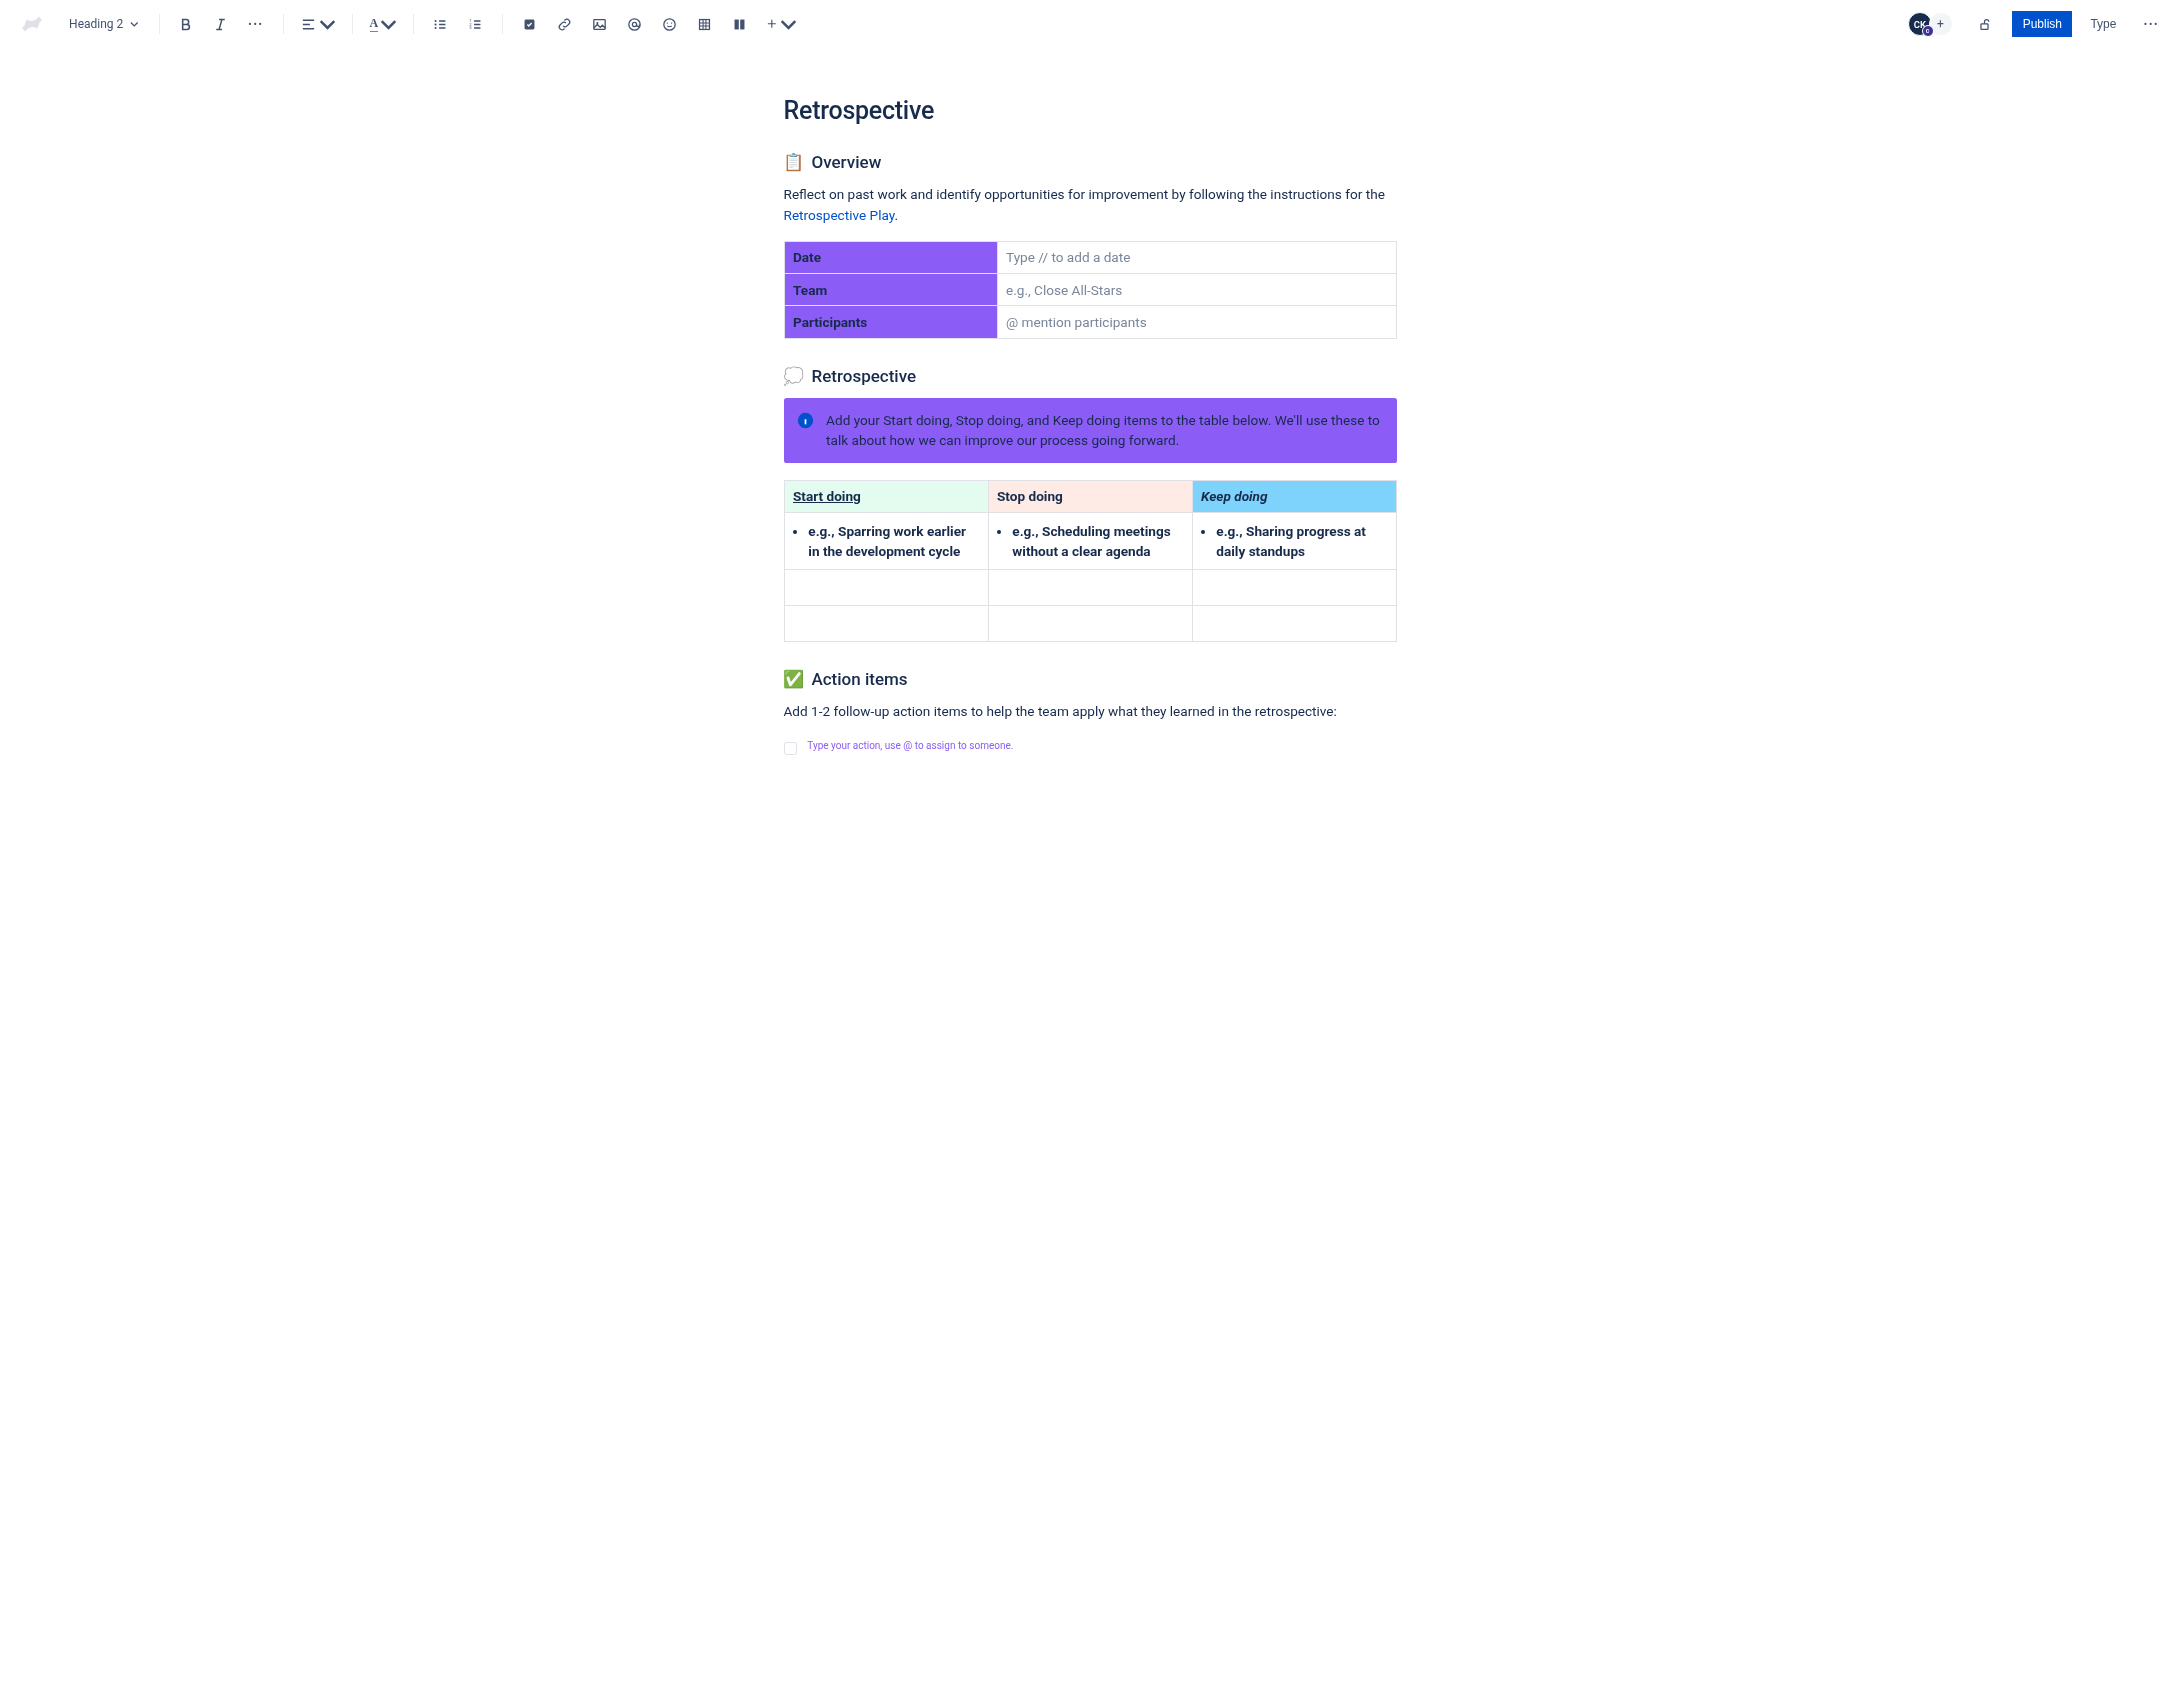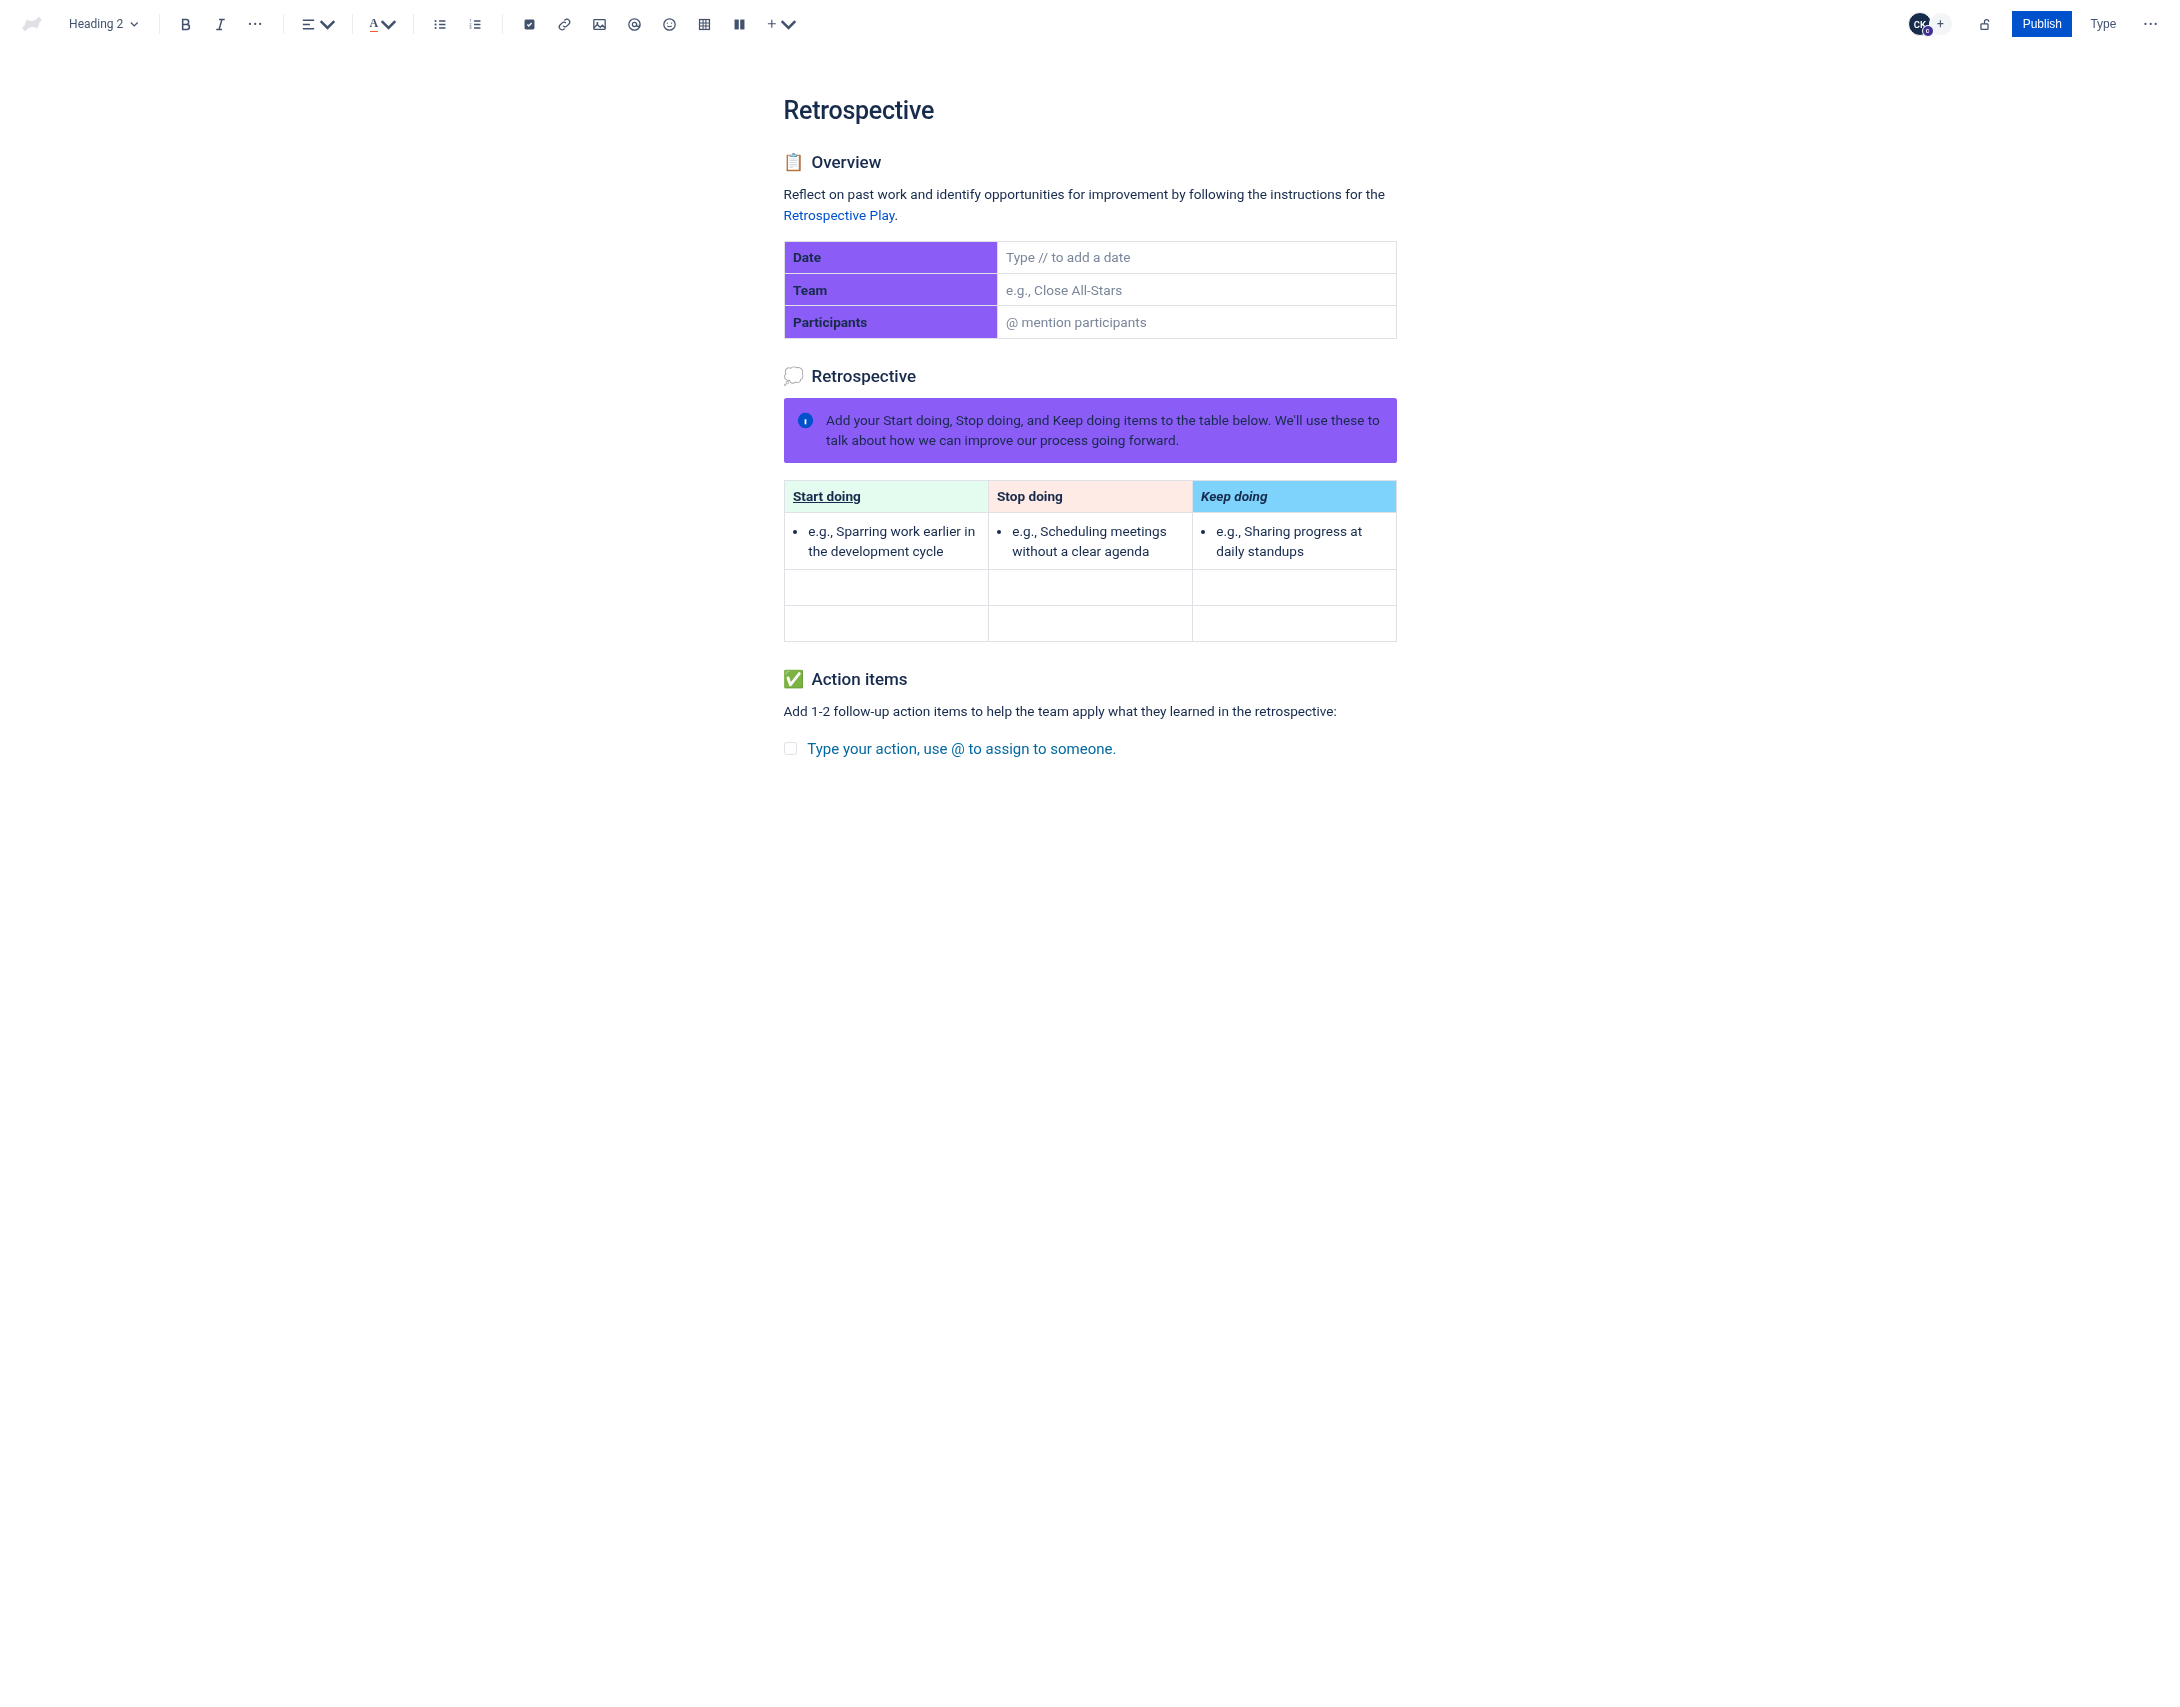--- a/index.html
+++ b/index.html
@@ -35,33 +35,33 @@
 table.info-table td, table.info-table th { border: 0.9px solid #DFE1E6; padding: 7.7px 8.5px; font-size: 13.6px; text-align: left; vertical-align: top; }
 table.info-table th { background: #8b5cf6; font-weight: 700; width: 213px; }
 table.info-table td.placeholder { color: #7A869A; }
 
 .panel { background: #8b5cf6; border-radius: 2.6px; padding: 12px 13.6px; display: flex; gap: 12px; margin: 10.2px 0 17px; }
 .panel-icon { width: 17px; height: 17px; flex-shrink: 0; margin-top: 1.7px; }
 .panel-icon circle { fill: #0052CC; }
 .panel-text { font-size: 13.6px; line-height: 1.5; color: #172B4D; }
 
 table.retro-table { width: 100%; border-collapse: collapse; margin-bottom: 27px; }
-table.retro-table th, table.retro-table td { border: 0.9px solid #DFE1E6; padding: 7.7px 8.5px; font-size: 13.6px; text-align: left; vertical-align: top; width: 33.33%; }
+table.retro-table th, table.retro-table td { border: 0.9px solid #DFE1E6; padding: 7.7px 8.5px; font-size: 13.6px; text-align: left; vertical-align: top; width: 33.33%; font-weight: bold; }
 table.retro-table th { font-weight: 700; }
 th.start-h { background: #E3FCEF; text-decoration: underline; }
 th.stop-h { background: #FFEBE6; }
 th.keep-h { background: #7dd3fc; font-style: italic; }
 table.retro-table ul { padding-left: 15.3px; }
 table.retro-table li { line-height: 1.5; }
 tr.empty-row td { height: 36px; }
 
 .actions-desc { font-size: 13.6px; line-height: 1.6; margin-bottom: 17px; }
 .checklist { display: flex; gap: 10.2px; align-items: flex-start; }
 .checkbox { width: 13.6px; height: 13.6px; border: 1.7px solid #DFE1E6; border-radius: 2.6px; margin-top: 1.7px; cursor: pointer; }
-.check-text { font-size: 15px; color: #0369a1; text-align: center; }
+.check-text { font-size: 10px; color: #8b5cf6; text-align: center; }
 
 .chev { width: 8.5px; height: 8.5px; }
 .icon-a-underline { border-bottom: 1.7px solid #FF5630; padding-bottom: 0.9px; font-family: Georgia, serif; font-weight: 700; font-size: 12px; }
 .dots { letter-spacing: 1.7px; font-size: 10.2px; }
 </style>
 </head>
 <body>
 
 <div class="toolbar">
   <div class="logo">

